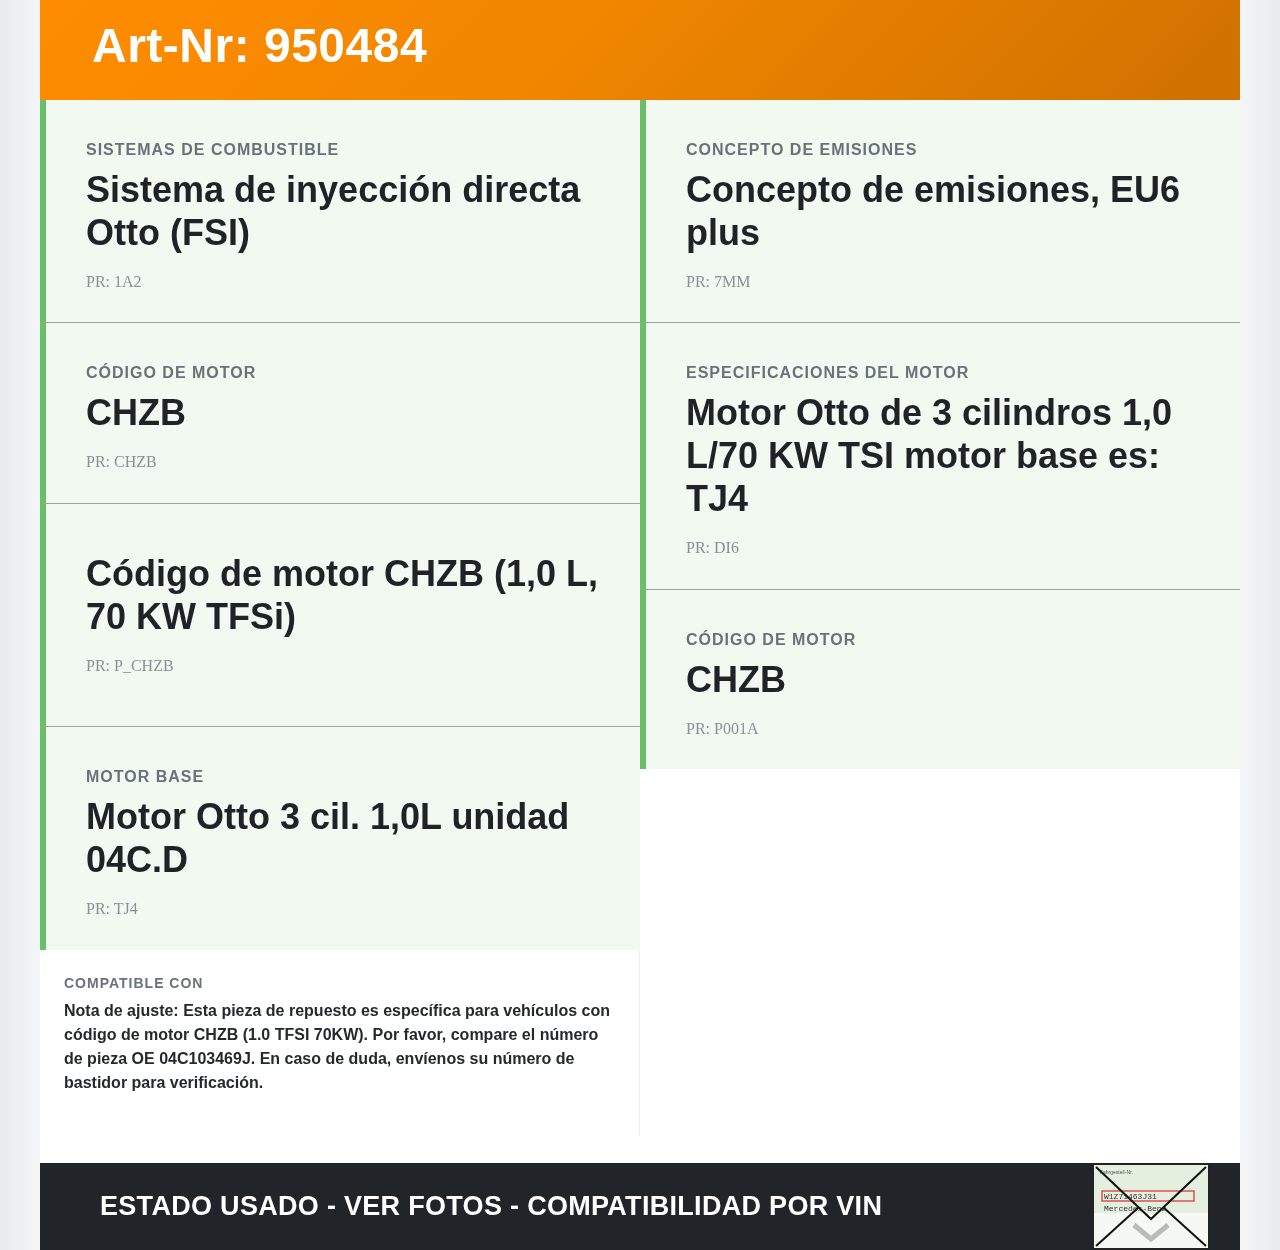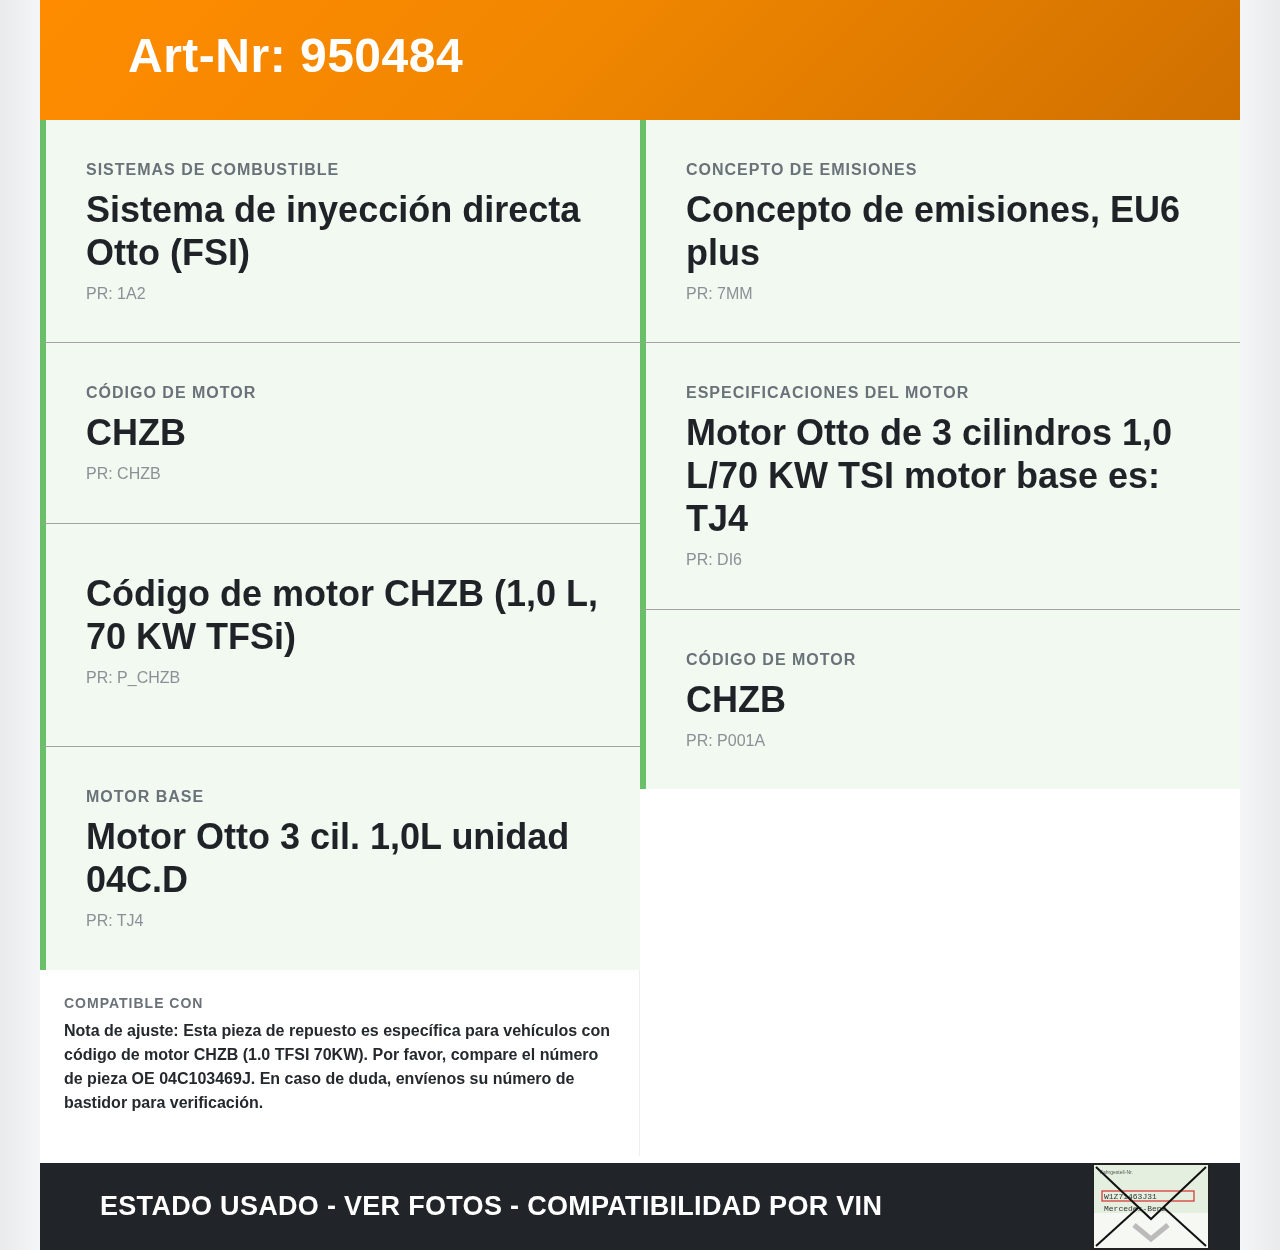--- a/index.html
+++ b/index.html
@@ -6,23 +6,23 @@
   html, body { width: 1280px; height: 1250px; overflow: hidden; }
   body {
     background: linear-gradient(90deg, #e9eaec 0px, #f4f5f6 40px, #f4f5f6 1240px, #e9eaec 1280px);
     font-family: "Liberation Sans", "DejaVu Sans", sans-serif;
   }
   .page {
     position: absolute; left: 40px; top: 0; width: 1200px; height: 1250px;
     background: #ffffff;
   }
   .header {
-    height: 120px;
+    height: 100px;
     background: linear-gradient(135deg, #ff8c00 0%, #f08600 45%, #cf7000 100%);
-    display: flex; align-items: center; padding-left: 88px;
+    display: flex; align-items: center; padding-left: 52px;
   }
   .header h1 {
     color: #ffffff; font-size: 48px; font-weight: 700; letter-spacing: 0.5px;
     margin-top: -10px;
   }
   .grid {
     display: flex; width: 1200px;
   }
   .col { width: 600px; display: flex; flex-direction: column; }
   .card {
@@ -33,21 +33,21 @@
   }
   .card .label {
     font-size: 16px; font-weight: 700; color: #6b7178; letter-spacing: 1px;
     text-transform: uppercase; line-height: 20px;
   }
   .card .value {
     font-size: 36px; font-weight: 700; color: #1f2327; line-height: 43px;
     margin-top: 8px;
   }
   .card .pr {
-    font-size: 16px; color: #8b9096; line-height: 20px; margin-top: 10px;
+    font-size: 16px; color: #8b9096; line-height: 20px; margin-top: 18px; font-family: Liberation Serif, serif;
   }
   .compat {
     padding: 25px 24px 24px 24px; border-right: 1px solid #eceef0; height: 186px;
   }
   .compat .label {
     font-size: 14px; font-weight: 700; color: #6b7178; letter-spacing: 1px;
     text-transform: uppercase;
   }
   .compat .text {
     font-size: 16px; font-weight: 700; color: #25292d; line-height: 24px;

